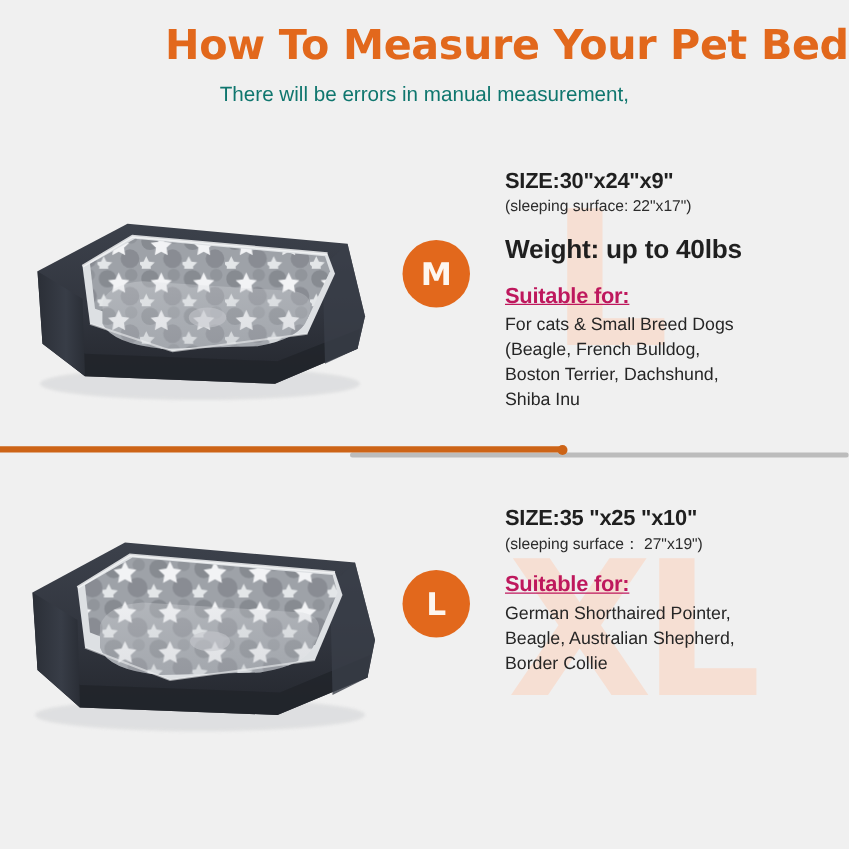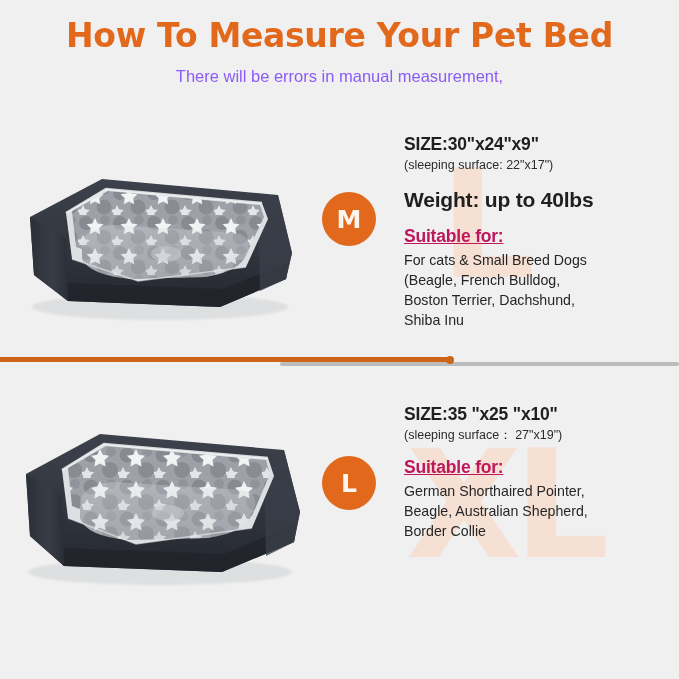--- a/index.html
+++ b/index.html
@@ -33,23 +33,24 @@
   }
   .main-title {
     margin: 0;
     padding-top: 18px;
     font-size: 33px;
     font-weight: bold;
     letter-spacing: -0.3px;
     color: #e2681c;
     font-family: "DejaVu Sans", sans-serif;
     line-height: 1.1;
+    text-align: right;
   }
   .sub-line {
-    color: #8b5cf6;
+    color: #0f766e;
     font-size: 16.5px;
     line-height: 1.35;
     font-family: "Liberation Sans", sans-serif;
   }
   .sub-line.first { margin-top: 11px; }
 
   
   .panel {
     position: absolute;
     left: 0;

